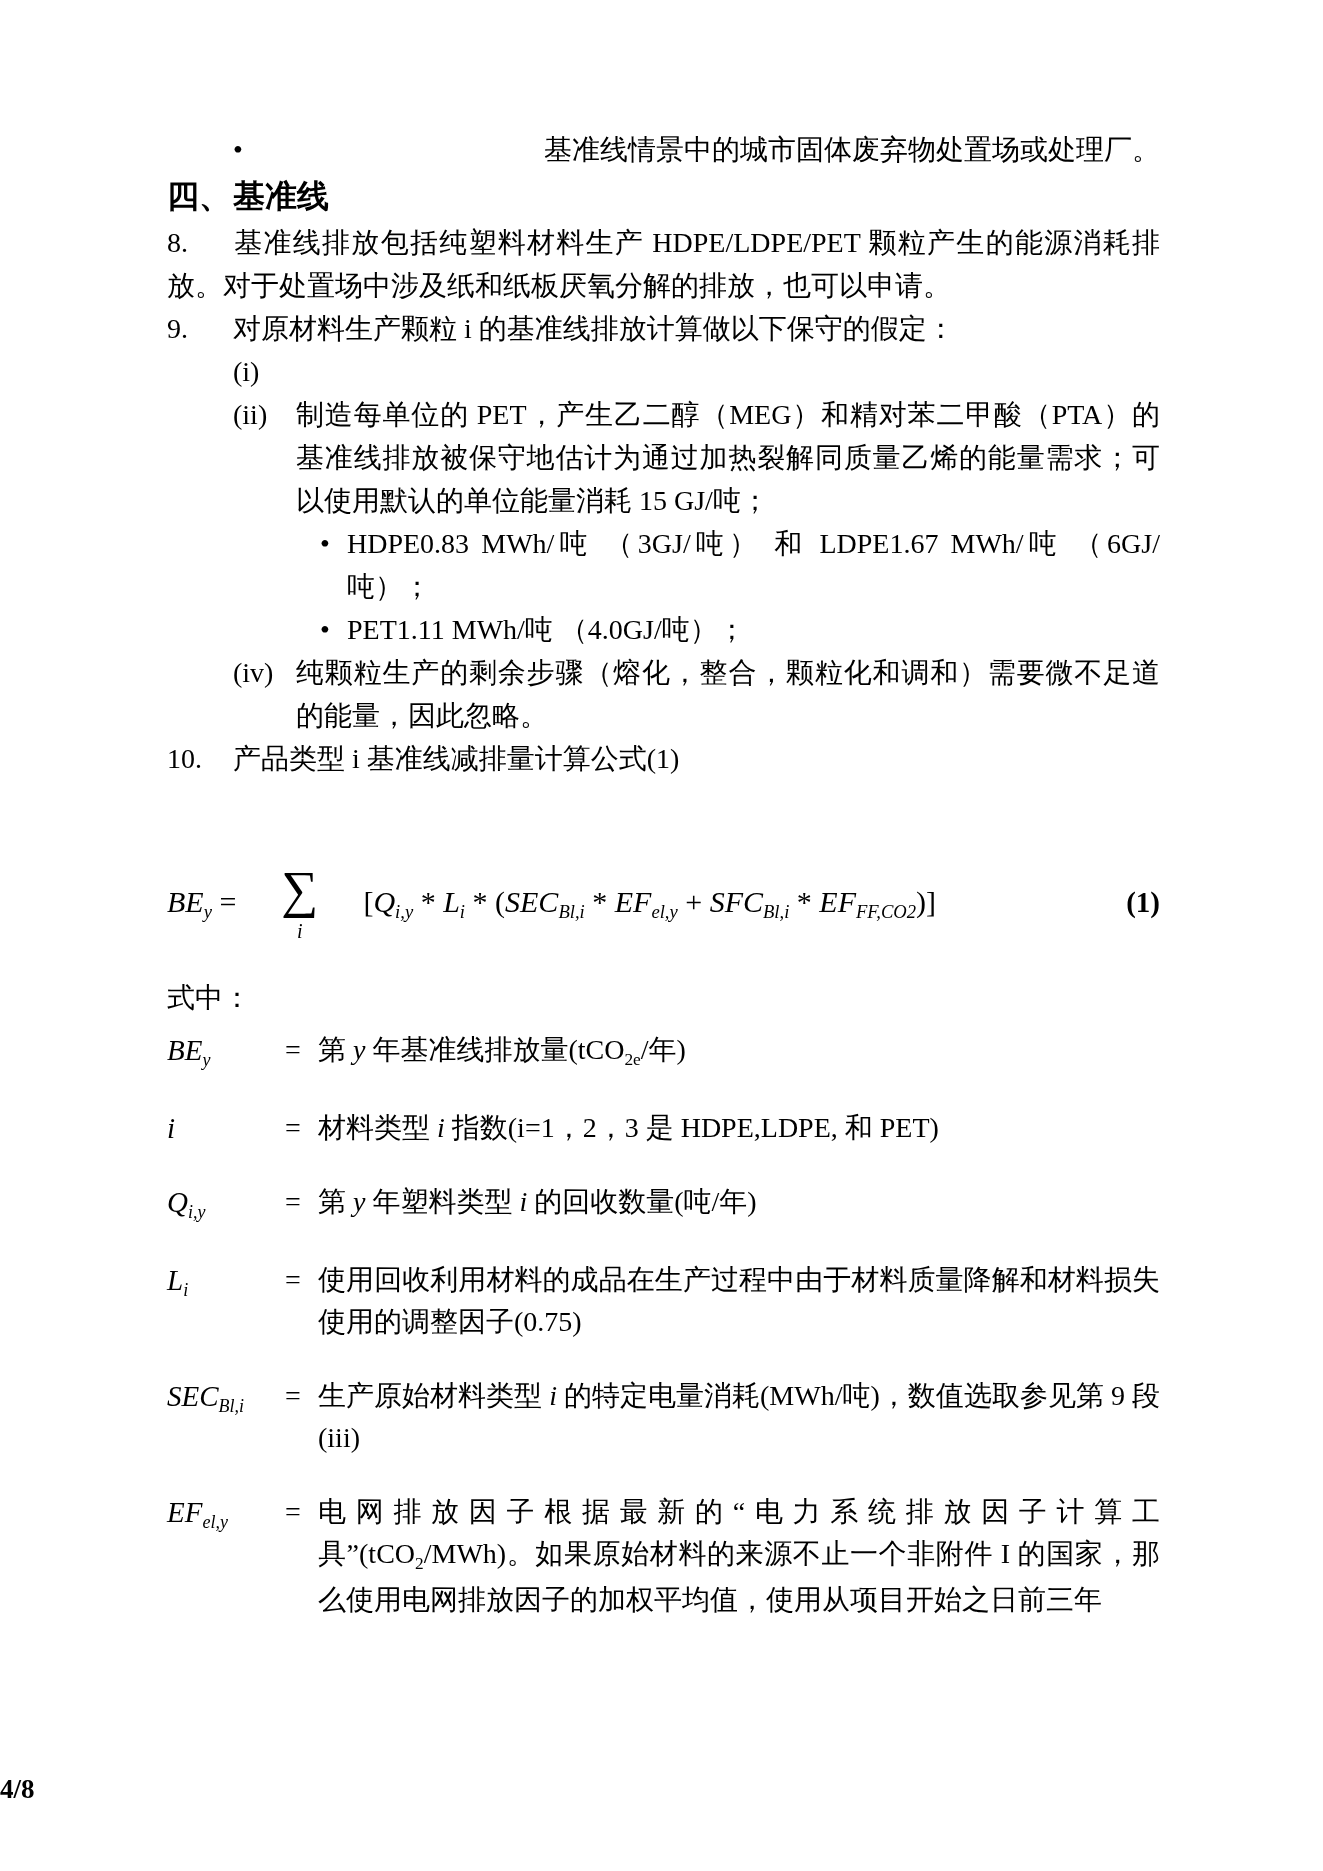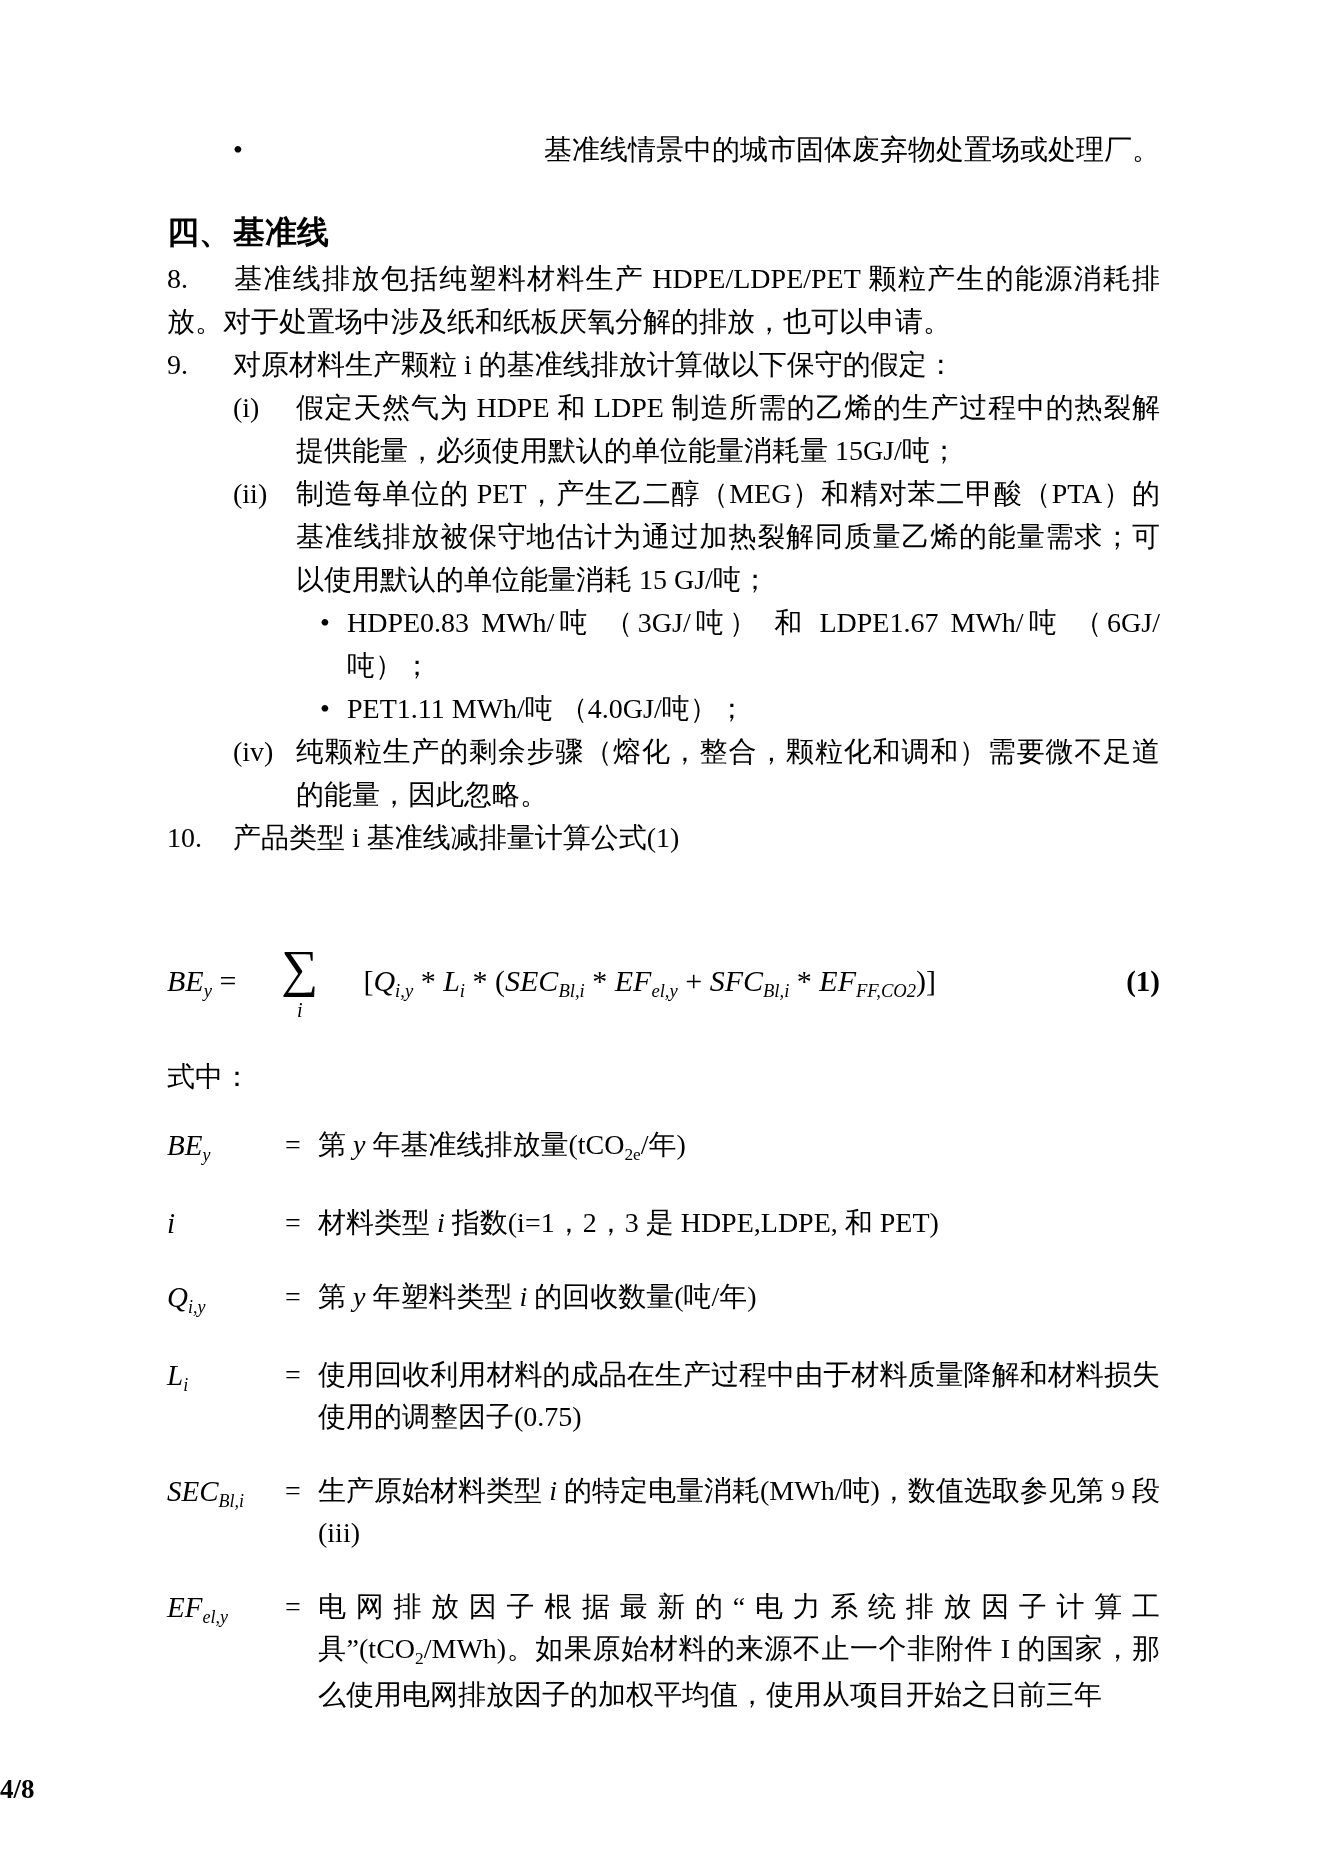--- a/index.html
+++ b/index.html
@@ -17,21 +17,21 @@
     font-size:28px; line-height:43px;
   }
   .jline { text-align:justify; }
 
   
   .top-bullet { display:flex; padding-left:66px; }
   .top-bullet .marker { width:62px; flex-shrink:0; }
   .top-bullet .btext { flex:1;text-align:right; }
 
   
-  .heading { font-weight:bold; font-size:32px; line-height:50px;margin-top:36px; }
+  .heading { font-weight:bold; font-size:32px; line-height:50px; }
   .heading .hnum { display:inline-block; width:66px; }
 
   
   .para .pnum { display:inline-block; width:66px; }
 
   
   .item { display:flex; padding-left:66px; }
   .item .ilabel { width:63px; flex-shrink:0; }
   .item .itext { flex:1; text-align:justify; }
 
@@ -50,21 +50,21 @@
   .sigma-symbol { font-size:52px; line-height:1; }
   .sigma-index { font-style:italic; font-size:20px; line-height:1; margin-top:5px; }
   .eq-number { margin-left:auto; font-weight:bold; font-size:29px; }
 
   
   .seg-n {}
   .seg-i { font-style:italic; }
   .seg-sub { font-size:0.62em; position:relative; top:0.34em; }
   .seg-isub { font-style:italic; font-size:0.62em; position:relative; top:0.34em; }
 
-  .where-label { margin-bottom:26px; }
+  .where-label { margin-bottom:10px; }
 
   
   .def-row { display:flex; margin-bottom:32px; line-height:42px; }
   .def-term { width:118px; flex-shrink:0; font-size:29px; }
   .def-eq { width:33px; flex-shrink:0; }
   .def-text { flex:1; text-align:justify; }
 
   .footer {
     position:absolute; left:0; bottom:66px; width:1323px;
     text-align:left; font-weight:bold; font-size:27px;
@@ -88,21 +88,20 @@
     <div class="para jline">
       <span class="pnum">8.</span><span>基准线排放包括纯塑料材料生产 HDPE/LDPE/PET 颗粒产生的能源消耗排放。对于处置场中涉及纸和纸板厌氧分解的排放，也可以申请。</span>
     </div>
 
     <div class="para jline">
       <span class="pnum">9.</span><span>对原材料生产颗粒 i 的基准线排放计算做以下保守的假定：</span>
     </div>
 
     <div class="item">
       <span class="ilabel">(i)</span>
-      <span class="itext">假定天然气为 HDPE 和 LDPE 制造所需的乙烯的生产过程中的热裂解提供能量，必须使用默认的单位能量消耗量 15GJ/吨；</span>
     </div>
 
     <div class="item">
       <span class="ilabel">(ii)</span>
       <span class="itext">制造每单位的 PET，产生乙二醇（MEG）和精对苯二甲酸（PTA）的基准线排放被保守地估计为通过加热裂解同质量乙烯的能量需求；可以使用默认的单位能量消耗 15 GJ/吨；</span>
     </div>
 
 
     <div class="sub-bullet">
       <span class="marker">•</span>

